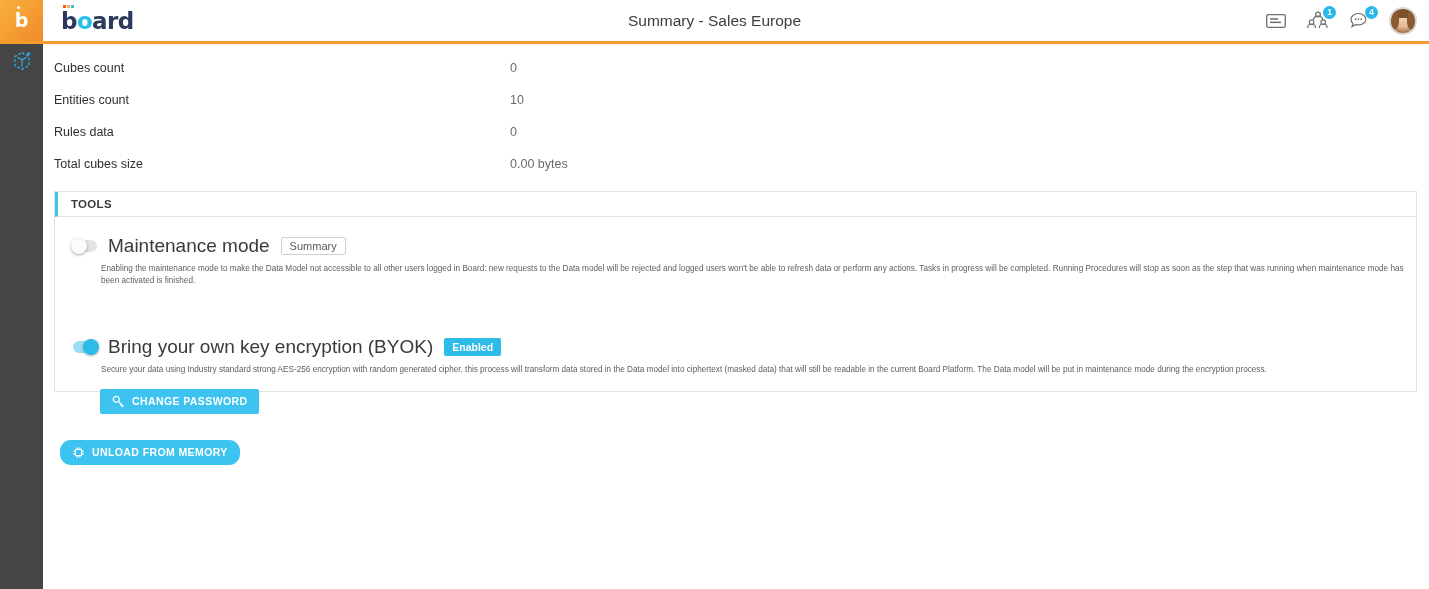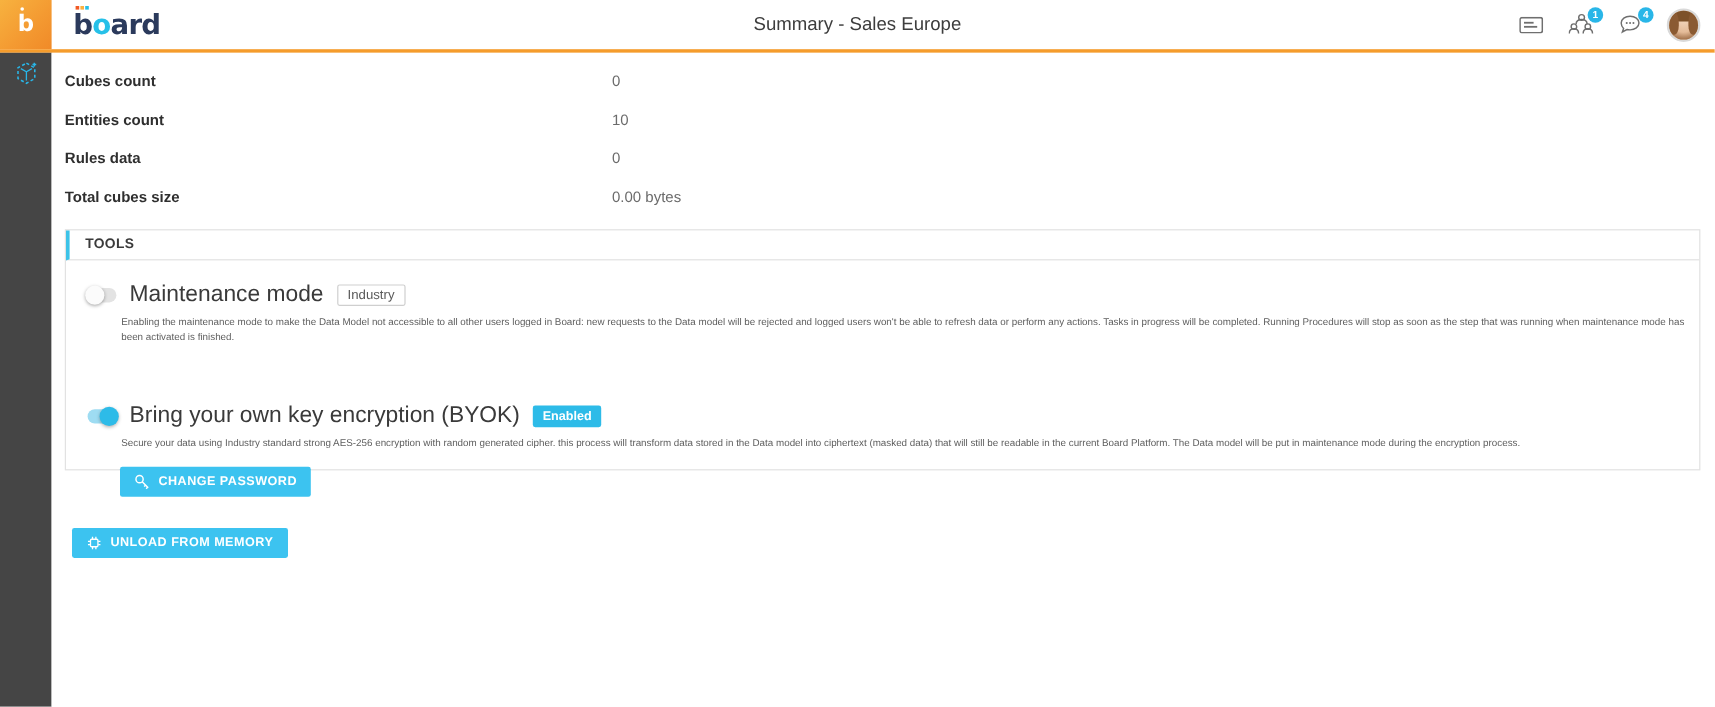--- a/index.html
+++ b/index.html
@@ -108,21 +108,21 @@
     position:absolute; top:44px; left:43px; width:1386px; height:545px;
     background:#ffffff;
   }
 
   .summary { padding:8px 0 0 0; }
   .srow {
     display:flex; align-items:center; height:32px;
     padding-left:11px;
   }
   .skey {
-    width:456px; font-size:12.5px; font-weight:700; color:#2f2f2f;
+    width:456px; font-size:12.5px; font-weight:400; color:#2f2f2f;
   }
   .sval { font-size:12.5px; color:#6b6b6b; }
 
   
   .panel {
     margin:11px 12px 0 11px;
     border:1px solid #e2e2e2;
     background:#fff;
     height:201px;
   }
@@ -169,21 +169,21 @@
   }
 
   .btn {
     display:inline-flex; align-items:center; gap:7px;
     background:#3cc3f0; color:#fff; border:none; cursor:pointer;
     height:25px; padding:0 12px; border-radius:2px;
     font-size:10.5px; font-weight:600; letter-spacing:0.4px;
   }
   .btn svg { display:block; flex:none; }
   .btn-change { margin:13px 0 0 27px; }
-  .btn-unload { margin:26px 0 0 0; }
+  .btn-unload { margin:26px 0 0 0;border-radius:11px; }
 
   .tool-row.second { margin-top:48px; }
 </style>
 </head>
 <body>
 
 <div class="app">
 
   <div class="topbar">
 
@@ -302,21 +302,21 @@
 
       <div class="panel-body">
 
         
         <div class="tool-row">
           <div class="tool-head">
             <div class="switch">
               <div class="knob"></div>
             </div>
             <span class="tool-label">Maintenance mode</span>
-            <span class="pill-outline">Industry</span>
+            <span class="pill-outline">Summary</span>
           </div>
           <div class="tool-desc">Enabling the maintenance mode to make the Data Model not accessible to all other users logged in Board: new requests to the Data model will be rejected and logged users won't be able to refresh data or perform any actions. Tasks in progress will be completed. Running Procedures will stop as soon as the step that was running when maintenance mode has been activated is finished.</div>
         </div>
 
         
         <div class="tool-row second">
           <div class="tool-head">
             <div class="switch on">
               <div class="knob"></div>
             </div>

